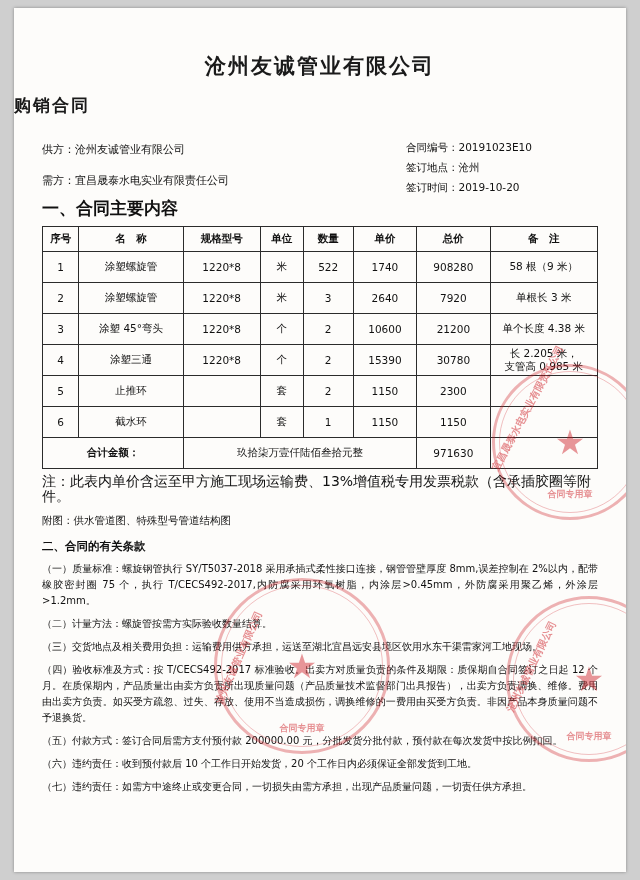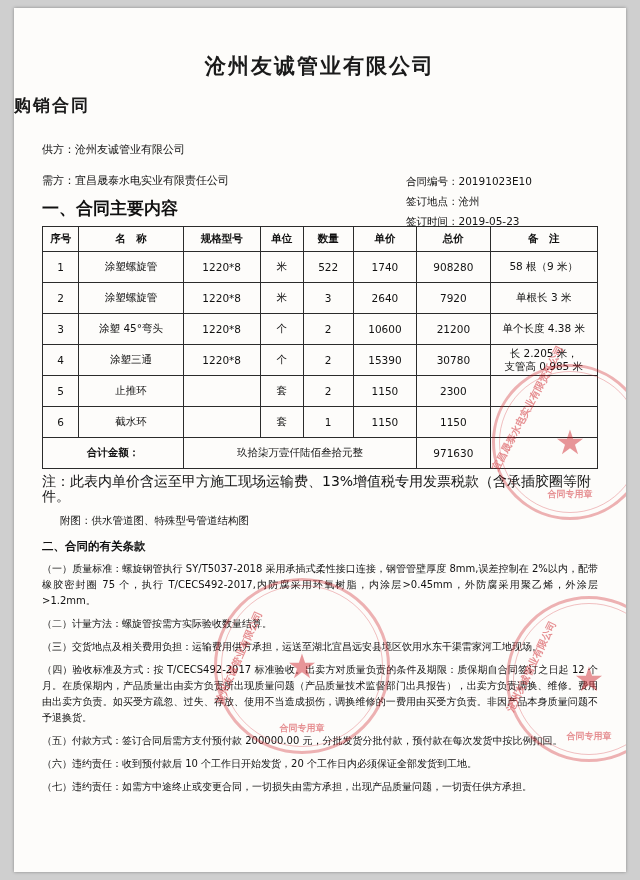--- a/index.html
+++ b/index.html
@@ -46,21 +46,21 @@
   .c-unit{width:42px;}
   .c-qty{width:48px;}
   .c-price{width:62px;}
   .c-total{width:72px;}
   .c-note{width:112px;}
   .sum-label{font-weight:700;}
   .two-line{line-height:13px;}
   .note{
     padding:0 28px;margin-top:5px;font-size:14px;color:#111;line-height:15px;
   }
-  .attach{padding:0 28px;margin-top:10px;font-size:10.5px;color:#111;margin-left:18px;}
+  .attach{padding:0 28px;margin-top:10px;font-size:10.5px;color:#111;}
   .sec2{padding:0 28px;margin-top:11px;font-size:11.5px;font-weight:700;color:#111;}
   .clauses{padding:0 28px;margin-top:7px;font-size:10px;color:#111;}
   .clause{margin-bottom:7px;line-height:16px;text-align:justify;}
   
   .stamp{position:absolute;pointer-events:none;}
   .stamp-round{
     border-radius:50%;
     border:3px solid rgba(206,32,40,.55);
     opacity:.62;
   }
@@ -95,24 +95,24 @@
     <div class="title1">沧州友诚管业有限公司</div>
     <div class="title2">购销合同</div>
 
     <div class="parties">
       <div class="prow">
         <span class="lbl">供方：沧州友诚管业有限公司</span>
       </div>
       <div class="prow" style="margin-top:10px;">
         <span class="lbl">需方：宜昌晟泰水电实业有限责任公司</span>
       </div>
-      <div class="right-block" style="top:-2px;margin-top:34px;">
+      <div class="right-block" style="top:-2px;">
         <div class="rline">合同编号：20191023E10</div>
         <div class="rline">签订地点：沧州</div>
-        <div class="rline">签订时间：2019-05-23</div>
+        <div class="rline">签订时间：2019-10-20</div>
       </div>
     </div>
 
     <div class="sec">一、合同主要内容</div>
 
     <table class="main">
       <thead>
         <tr>
           <th class="c-no">序号</th>
           <th class="c-name">名　称</th>

